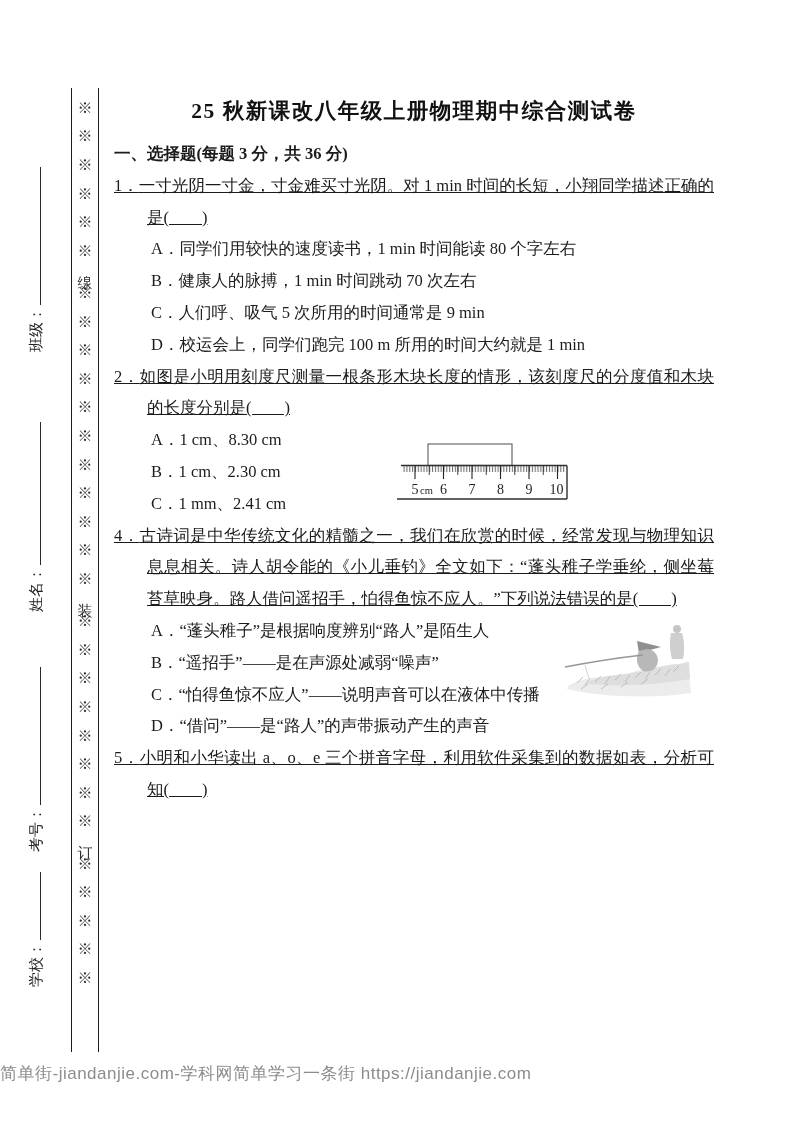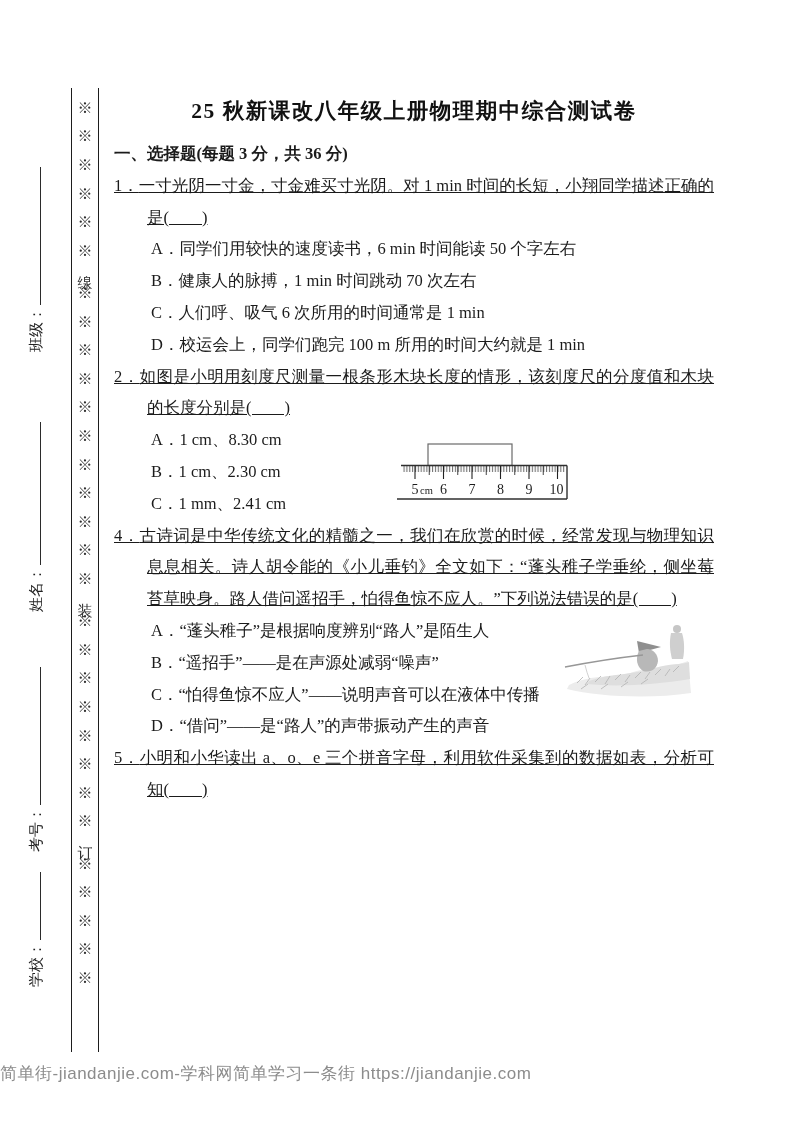--- a/index.html
+++ b/index.html
@@ -72,23 +72,23 @@
 
 <div class="content">
 
   <h1 class="paper-title">25 秋新课改八年级上册物理期中综合测试卷</h1>
 
   <div class="section-heading">一、选择题(每题 3 分，共 36 分)</div>
 
   <div class="question">
     <p class="q-stem"><span class="q-num">1．</span><span>一寸光阴一寸金，寸金难买寸光阴。对 1 min 时间的长短，小翔同学描述正确的是(　　)</span></p>
     <div class="q-options">
-      <div class="q-option">A．同学们用较快的速度读书，6 min 时间能读 50 个字左右</div>
+      <div class="q-option">A．同学们用较快的速度读书，1 min 时间能读 80 个字左右</div>
       <div class="q-option">B．健康人的脉搏，1 min 时间跳动 70 次左右</div>
-      <div class="q-option">C．人们呼、吸气 6 次所用的时间通常是 1 min</div>
+      <div class="q-option">C．人们呼、吸气 5 次所用的时间通常是 9 min</div>
       <div class="q-option">D．校运会上，同学们跑完 100 m 所用的时间大约就是 1 min</div>
     </div>
   </div>
 
   <div class="question">
     <p class="q-stem"><span class="q-num">2．</span><span>如图是小明用刻度尺测量一根条形木块长度的情形，该刻度尺的分度值和木块的长度分别是(　　)</span></p>
     <div class="q-options">
       <div class="q-option">A．1 cm、8.30 cm</div>
       <div class="q-option">B．1 cm、2.30 cm</div>
       <div class="q-option">C．1 mm、2.41 cm</div>

